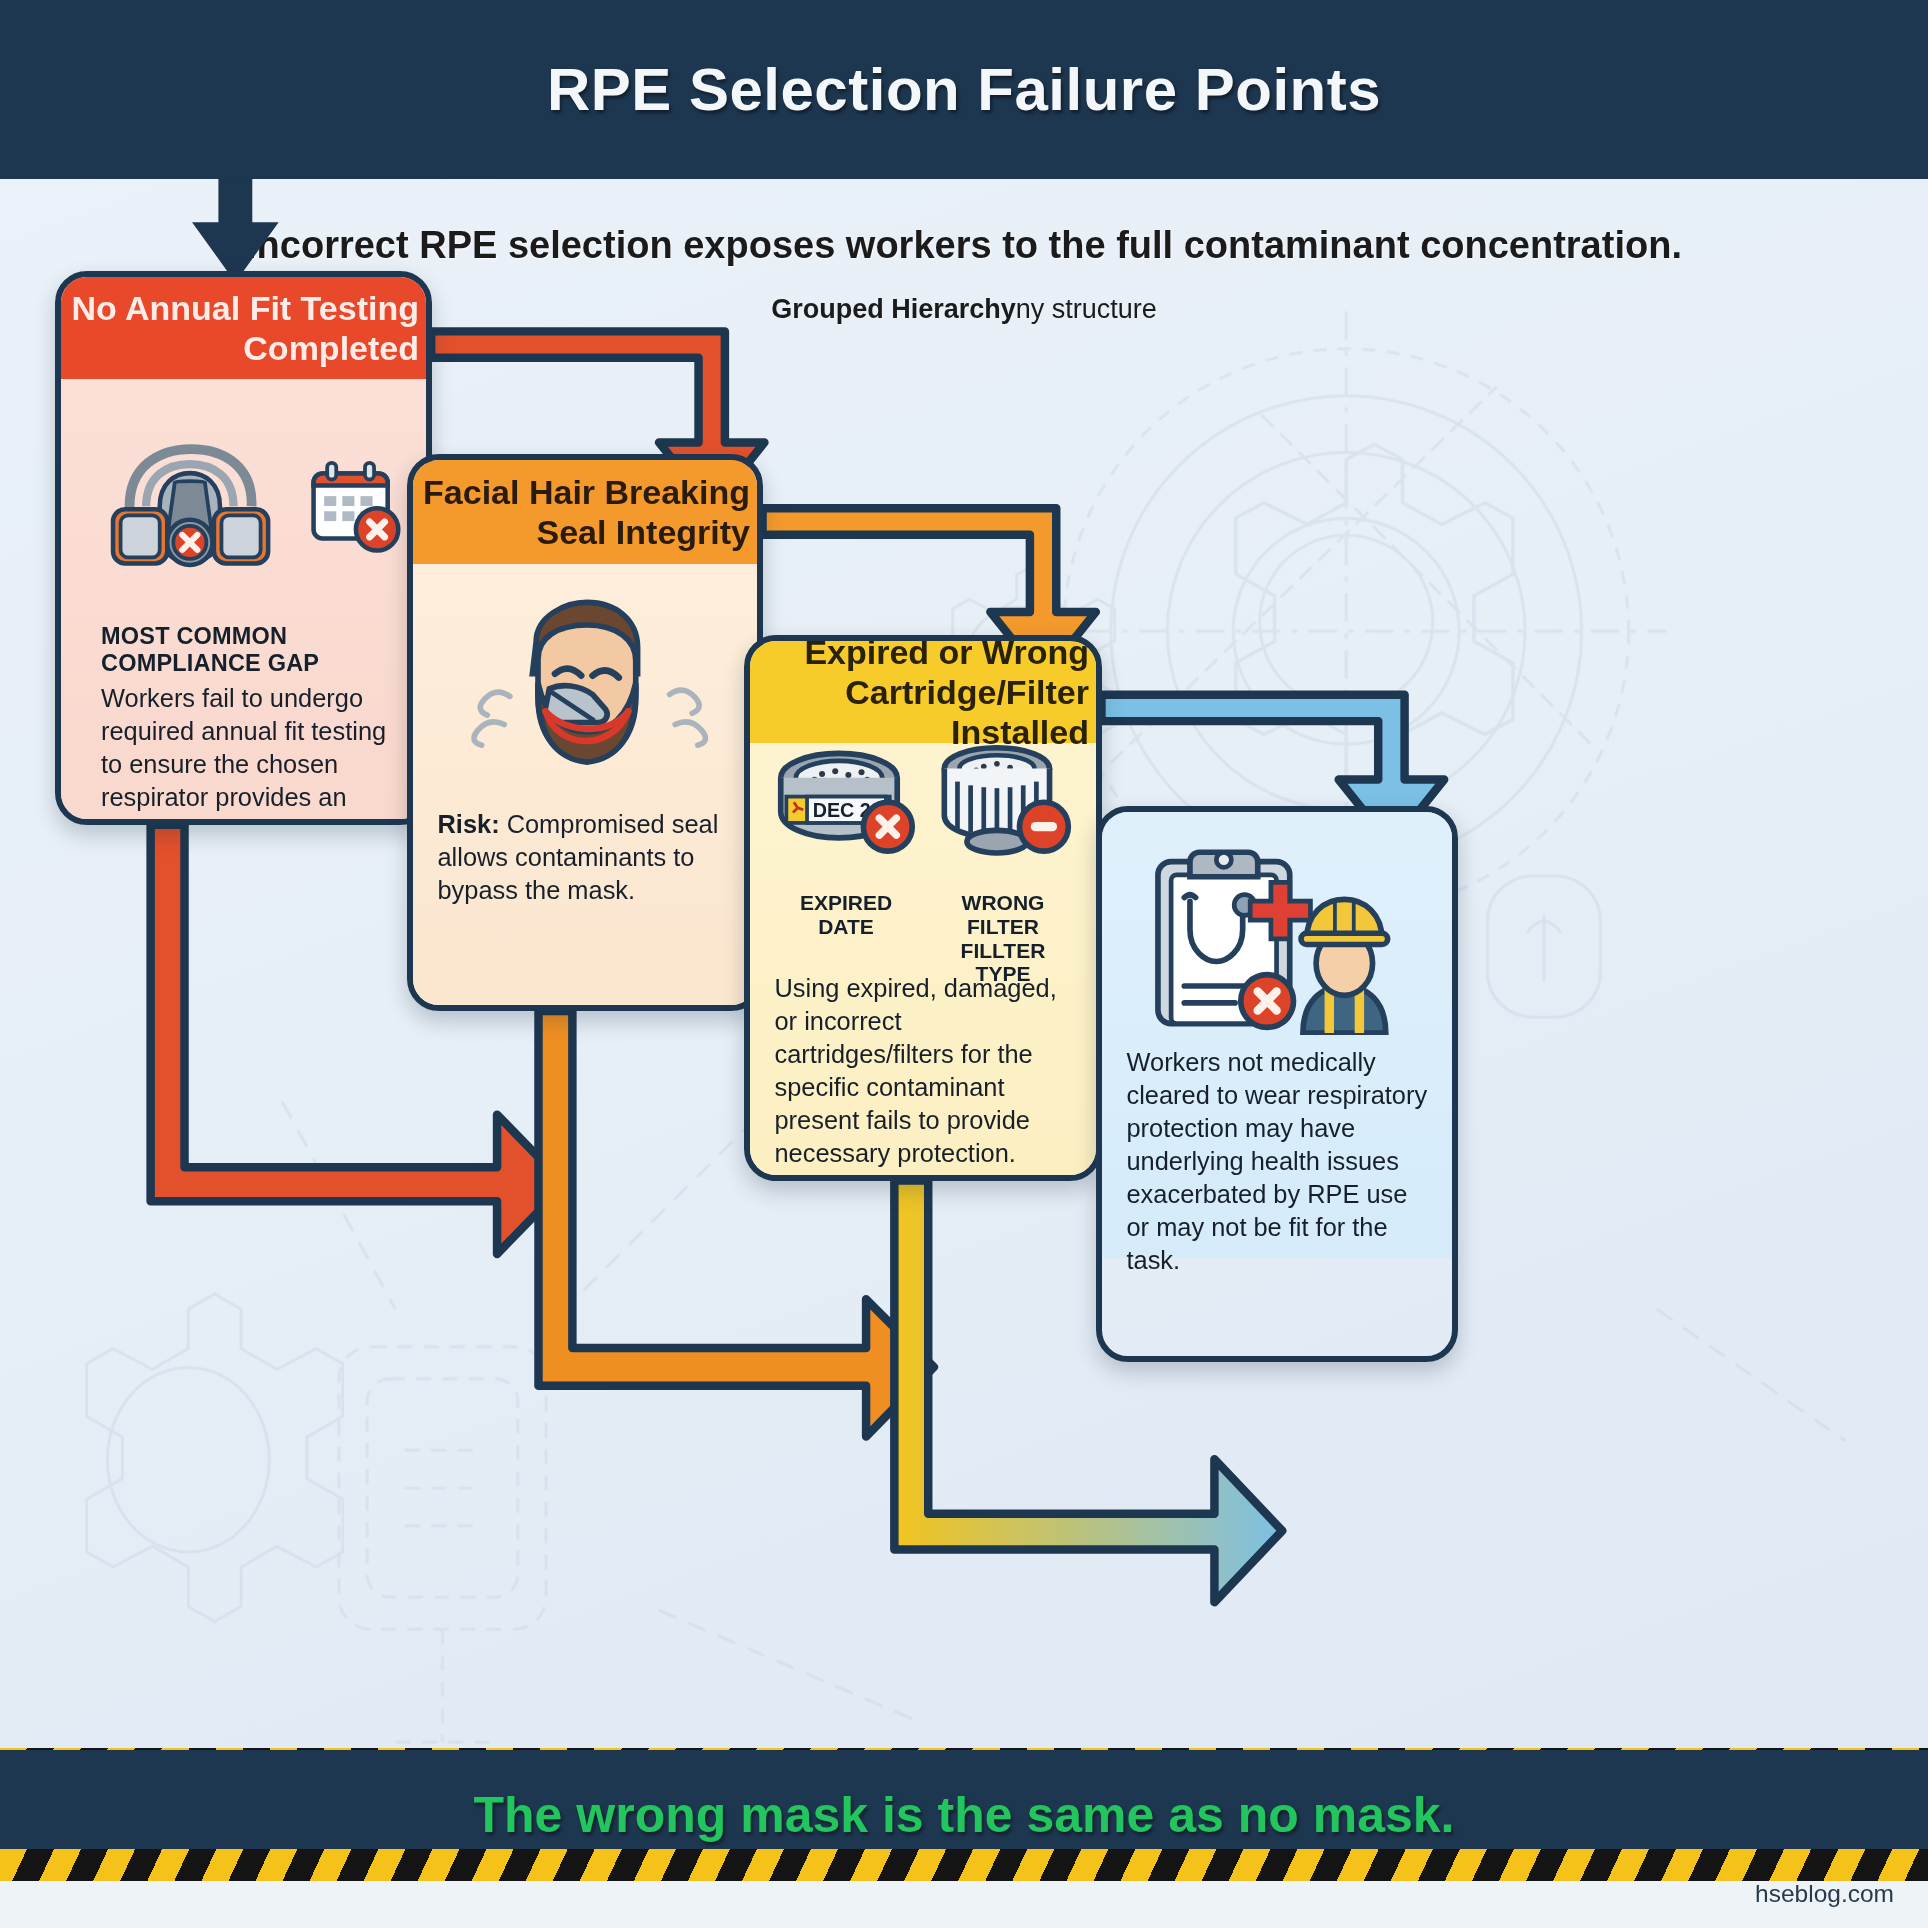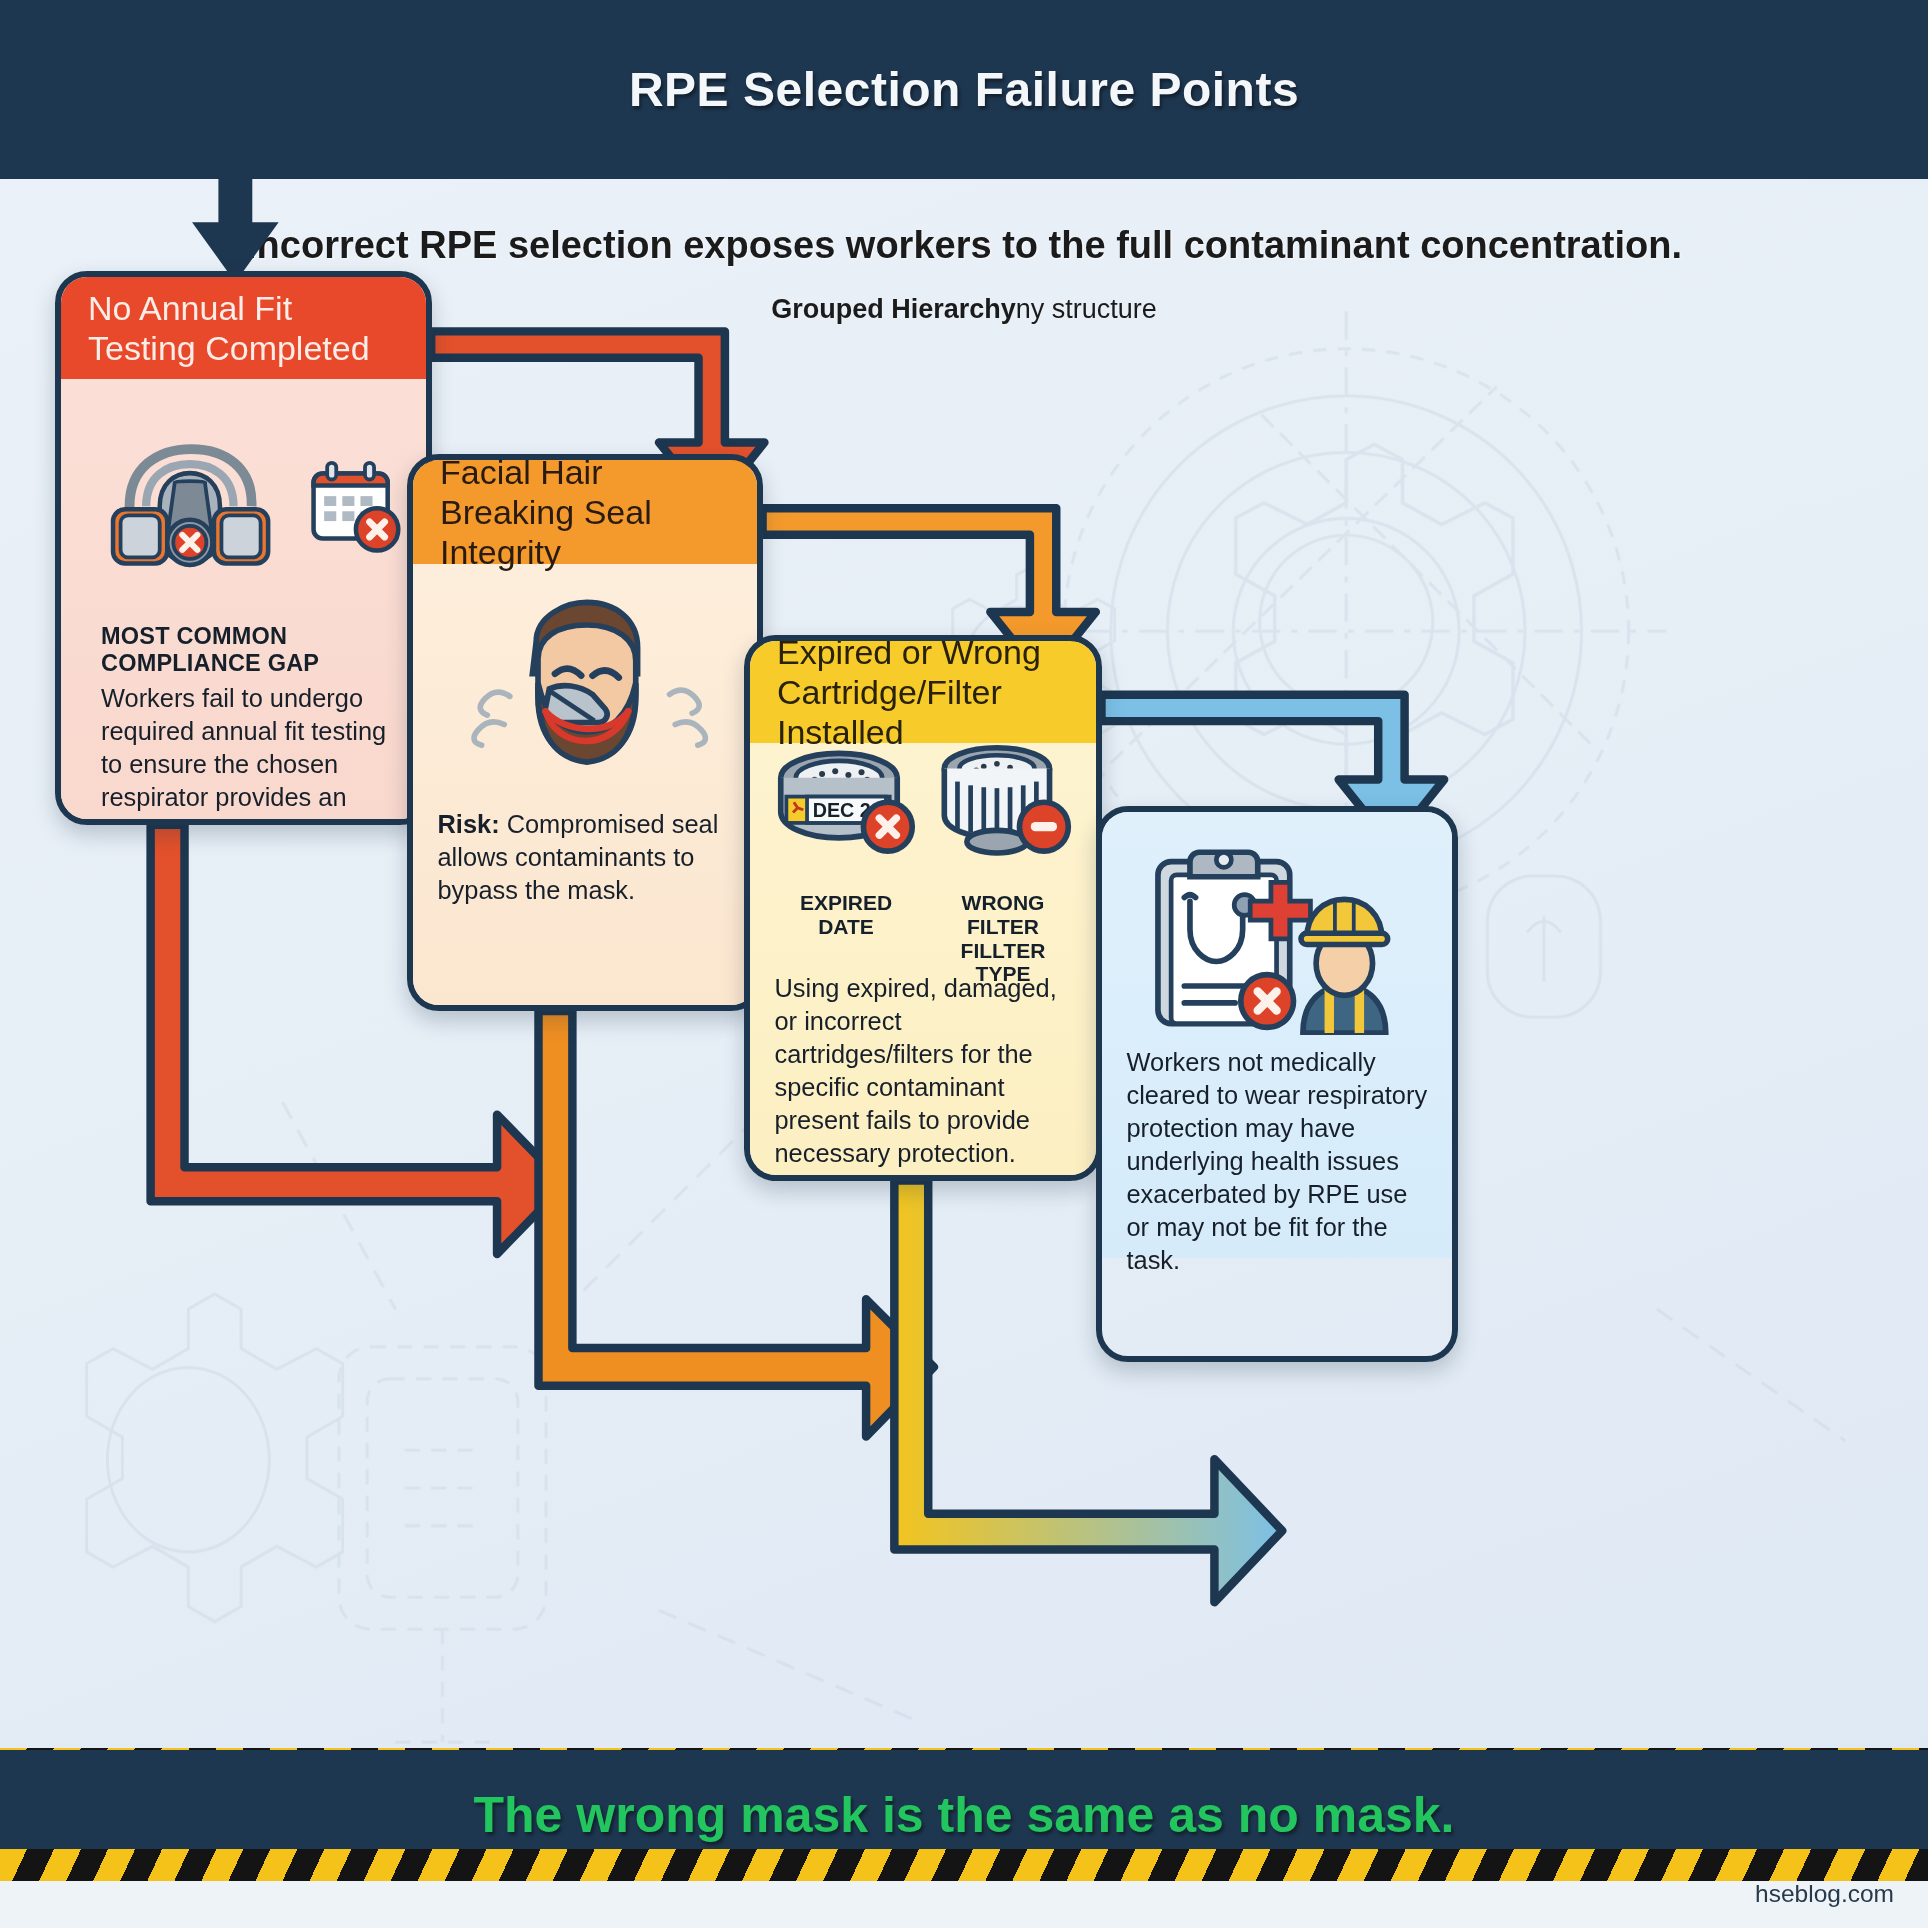--- a/index.html
+++ b/index.html
@@ -19,21 +19,21 @@
   }
   .bg-blueprint { position:absolute; left:0; top:179px; width:1928px; height:1571px; opacity:.55; }
 
   
   .header {
     position:absolute; left:0; top:0; width:1928px; height:179px;
     background:#1e3750;
     display:flex; align-items:center; justify-content:center;
   }
   .header-title {
-    color:#f4f7fa; font-size:48px; font-weight:bold; letter-spacing:0.5px;
+    color:#f4f7fa; font-size:60px; font-weight:bold; letter-spacing:0.5px;
     text-shadow:1.9px 2.8px 3.8px rgba(0,0,0,.45);
   }
 
   
   .intro-line {
     position:absolute; left:0; top:224px; width:1928px; text-align:center;
     font-size:38px; font-weight:bold; color:#1b1b1b;
     text-shadow:0.9px 0.9px 1.9px rgba(255,255,255,.8);
   }
   .intro-sub {
@@ -48,23 +48,23 @@
 
   
   .card {
     position:absolute;
     border:6.6px solid #1e3750;
     border-radius:32px;
     overflow:hidden;
     box-shadow:0 9.4px 21px rgba(20,40,60,.22);
   }
   .card-head {
-    display:flex; align-items:center; justify-content:center; text-align:left;
-    padding:15px 27px;
-    font-size:34px; font-weight:normal; line-height:1.18;
+    display:flex; align-items:center; justify-content:center; text-align:right;
+    padding:15px 7px;
+    font-size:34px; font-weight:bold; line-height:1.18;
   }
   .card-body { padding:21px 24.5px 15px 24.5px; }
   .card-icon {
     height:217px; display:flex; align-items:center; justify-content:center; gap:17px;
     margin-bottom:5.6px;
   }
   .eyebrow { font-size:23.5px; font-weight:bold; color:#16202b; margin-bottom:5.6px; letter-spacing:0.2px; }
   .desc { font-size:25.4px; line-height:1.30; color:#17202a; margin-bottom:17px; }
   .risk { font-size:25.4px; line-height:1.30; color:#17202a; }
   .risk b { font-weight:bold; }

